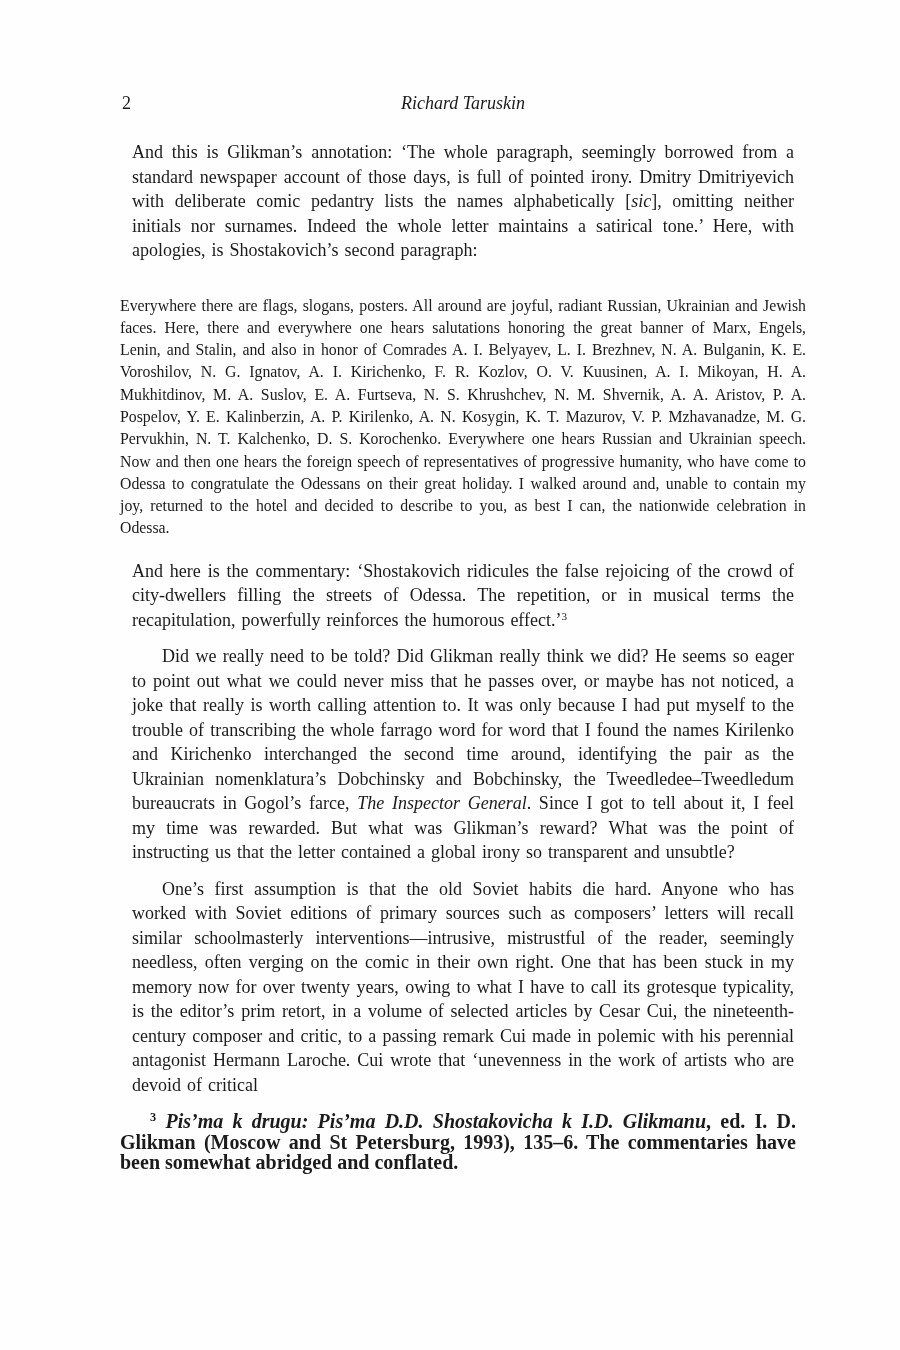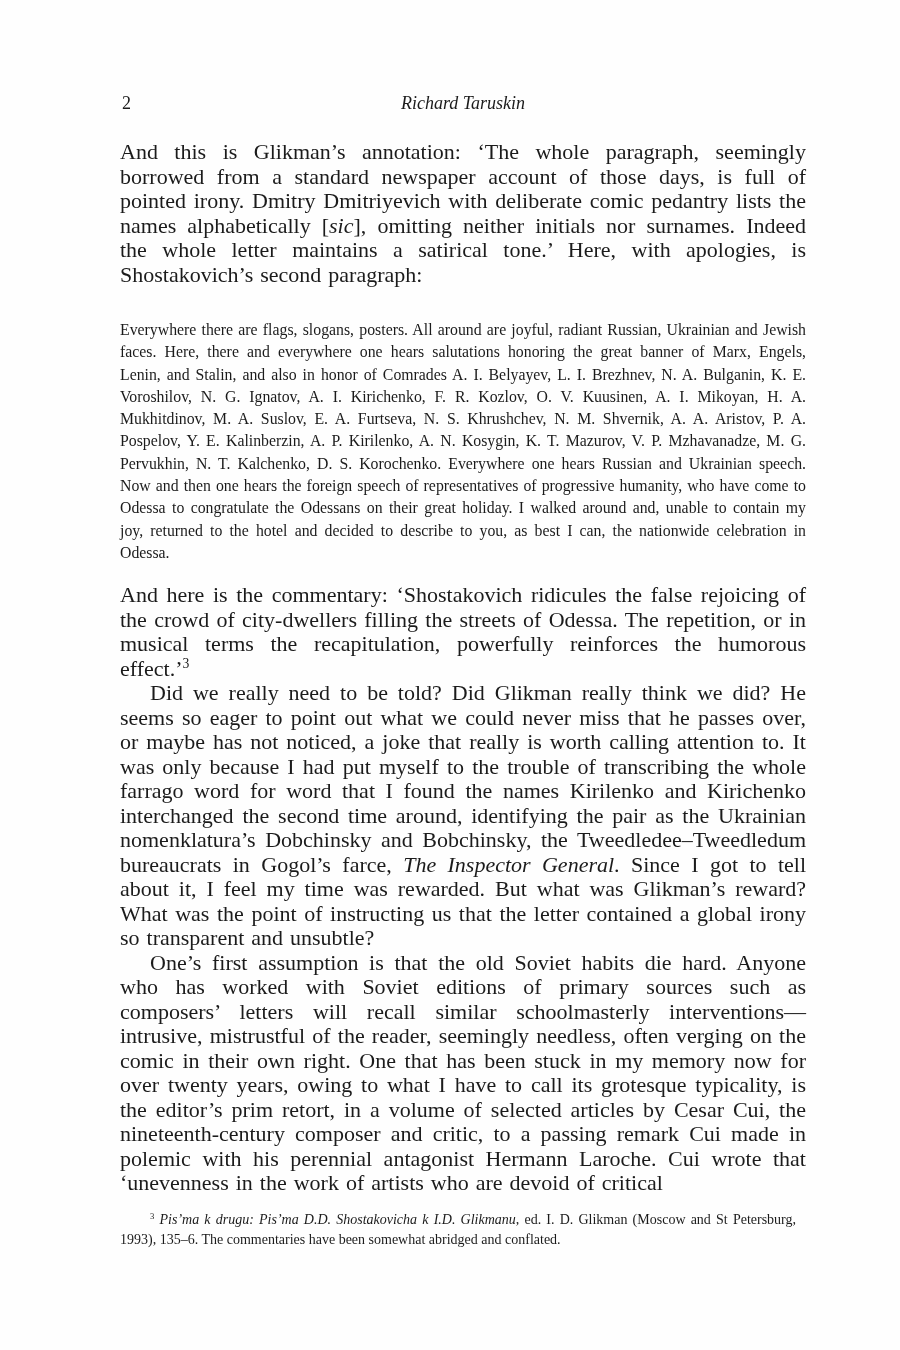--- a/index.html
+++ b/index.html
@@ -32,43 +32,44 @@
     position: absolute;
     left: 2px;
     top: 0;
   }
   .running-head {
     display: block;
     text-align: center;
     font-style: italic;
   }
   .body-para {
-    font-size: 22px;
+    font-size: 18px;
     line-height: 24.5px;
     text-align: justify;
-    margin: 0;
+    margin: 12px;
     word-spacing: 1.5px;
   }
   .indent {
     text-indent: 30px;
   }
   .block-quote {
     font-size: 15.8px;
     line-height: 22.3px;
     text-align: justify;
     margin: 32px 0 19px 0;
     padding: 0;
     word-spacing: 1px;
   }
   .footnote {
     margin: 14px 10px 0 0;
-    font-size: 14px;
+    font-size: 20px;
     line-height: 20.5px;
     text-align: justify;
     text-indent: 30px;
+    font-weight: bold;
   }
   sup {
     font-size: 0.62em;
     line-height: 0;
     position: relative;
     top: -0.55em;
     vertical-align: baseline;
   }
   .run-italic { font-style: italic; }
 </style>

